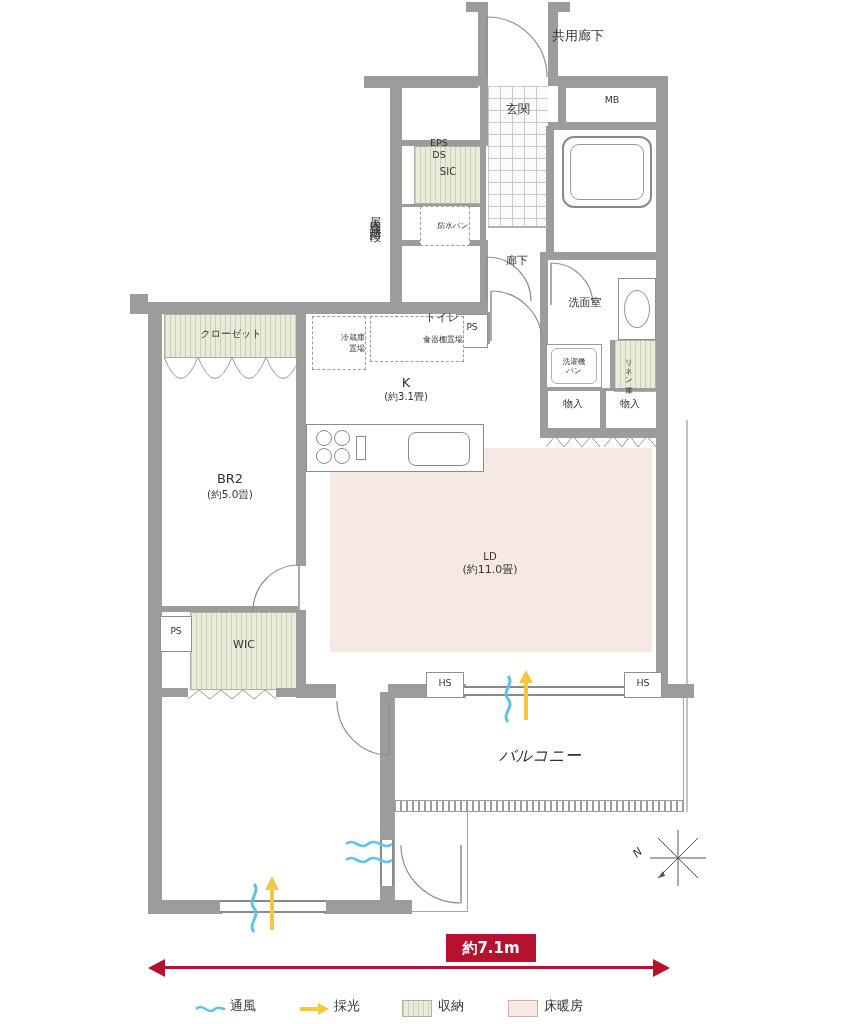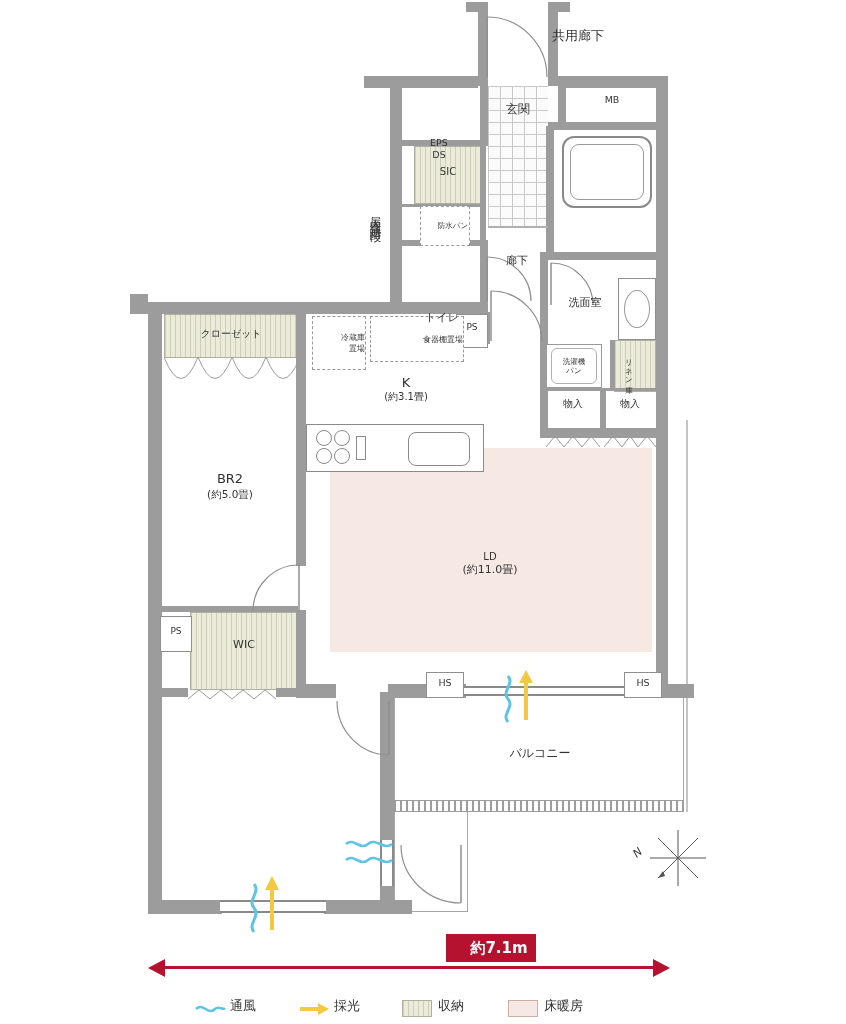--- a/index.html
+++ b/index.html
@@ -221,24 +221,24 @@
     <span style="font-size:13px;">BR2</span>
     <span style="font-size:10.5px;">(約5.0畳)</span>
   </div>
   <div class="lbl col abs" style="left:428px;top:542px;width:124px;height:44px;">
     <span style="font-size:10px;">LD</span>
     <span style="font-size:11px;">(約11.0畳)</span>
   </div>
   <div class="lbl" style="left:190px;top:638px;width:108px;font-size:11px;">WIC</div>
   <div class="lbl" style="left:426px;top:677px;width:38px;font-size:9.5px;">HS</div>
   <div class="lbl" style="left:624px;top:677px;width:38px;font-size:9.5px;">HS</div>
-  <div class="lbl" style="left:468px;top:746px;width:144px;font-size:12px;">バルコニー</div>
+  <div class="lbl" style="left:468px;top:746px;width:144px;font-size:16px;font-style:italic;">バルコニー</div>
 
   <div class="abs" style="left:446px;top:934px;width:90px;height:28px;background:#b5122f;">
-    <div class="lbl" style="left:0;top:0;width:90px;line-height:28px;font-size:15px;font-weight:bold;color:#fff;margin-left:8px;">約7.1m</div>
+    <div class="lbl" style="left:0;top:0;width:90px;line-height:28px;font-size:15px;font-weight:bold;color:#fff;">約7.1m</div>
   </div>
   <div class="abs" style="left:152px;top:966px;width:514px;height:3px;background:#b5122f;"></div>
   <div class="abs" style="left:148px;top:959px;width:0;height:0;border-top:9px solid transparent;border-bottom:9px solid transparent;border-right:17px solid #b5122f;"></div>
   <div class="abs" style="left:653px;top:959px;width:0;height:0;border-top:9px solid transparent;border-bottom:9px solid transparent;border-left:17px solid #b5122f;"></div>
 
   <svg class="abs" style="left:194px;top:1001px;" width="32" height="16">
     <path d="M2,8 C9,1 14,15 21,8 C25,4 29,10 31,7" fill="none" stroke="#5ec4e6" stroke-width="2.6"></path>
   </svg>
   <div class="lbl" style="left:230px;top:998px;width:36px;font-size:13px;text-align:left;">通風</div>
   <svg class="abs" style="left:298px;top:1001px;" width="32" height="16">

